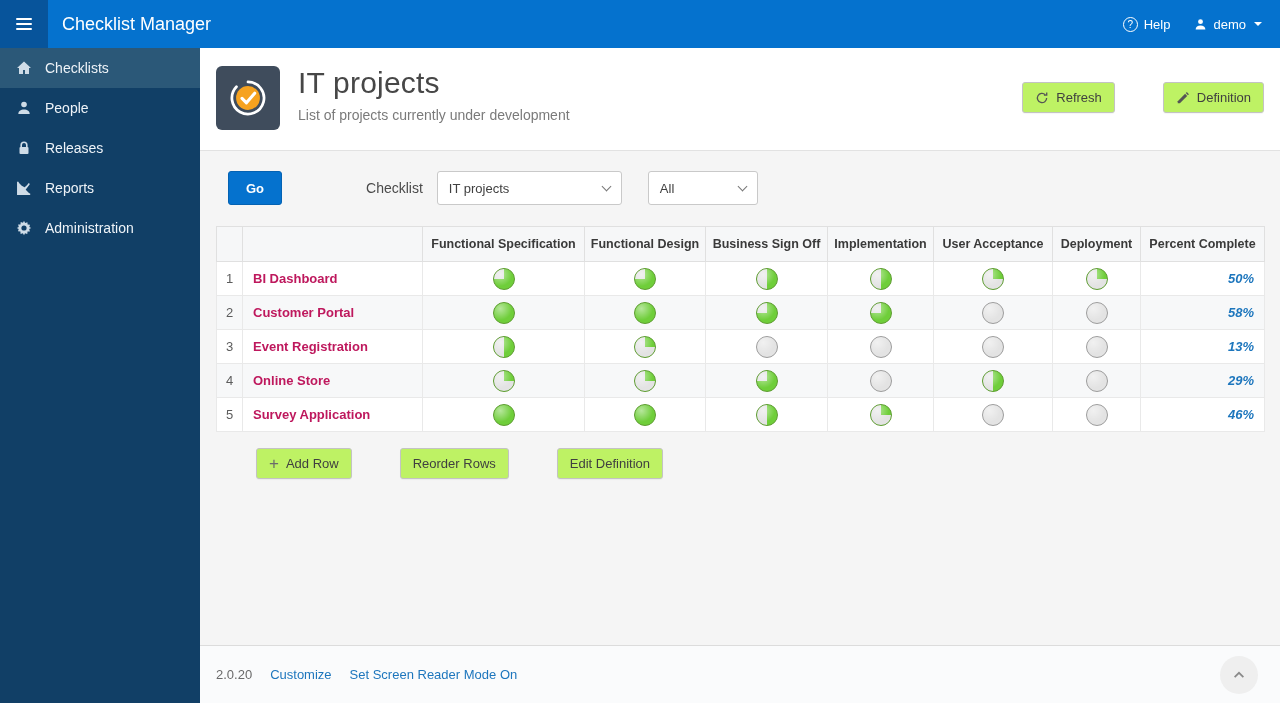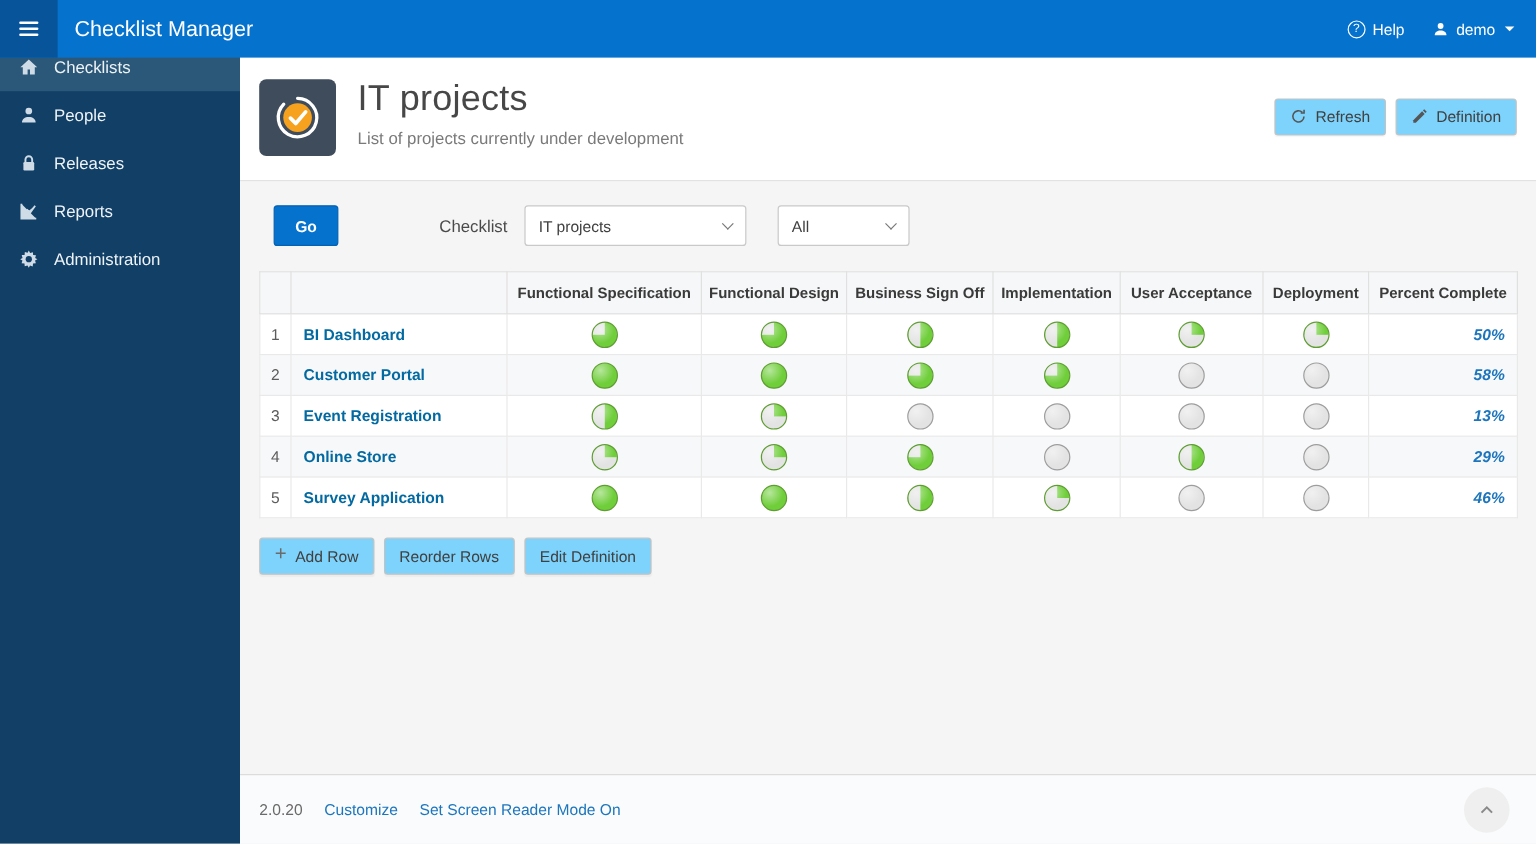--- a/index.html
+++ b/index.html
@@ -12,35 +12,35 @@
   .hamburger { width:48px; height:48px; background:#07549b; display:flex; flex-direction:column; align-items:center; justify-content:center; gap:3px; cursor:pointer; }
   .hamburger span { display:block; width:16px; height:2px; background:#fff; border-radius:1px; }
   .app-title { font-size:18px; font-weight:400; margin-left:14px; }
   .topbar-right { margin-left:auto; display:flex; align-items:center; gap:24px; padding-right:18px; font-size:13px; }
   .tb-item { display:flex; align-items:center; gap:6px; cursor:pointer; }
   .q-circle { width:15px; height:15px; border:1px solid #fff; border-radius:50%; font-size:10px; display:flex; align-items:center; justify-content:center; }
   .caret { width:0; height:0; border-left:4px solid transparent; border-right:4px solid transparent; border-top:4px solid #fff; margin-left:2px; }
   .user-icon svg { width:13px; height:13px; fill:#fff; display:block; }
 
   
-  .sidebar { position:absolute; top:36px; left:0; bottom:0; width:200px; background:#113f66; }
+  .sidebar { position:absolute; top:48px; left:0; bottom:0; width:200px; background:#113f66; }
   .nav-item { height:40px; display:flex; align-items:center; gap:13px; padding:0 16px; color:#eef3f8; font-size:14px; cursor:pointer; }
   .nav-item.active { background:#2b5878; }
   .nav-icon { width:16px; height:16px; display:flex; }
   .nav-icon svg { width:16px; height:16px; fill:#cfdce7; color:#cfdce7; }
 
   
   .main { position:absolute; top:48px; left:200px; right:0; bottom:0; display:flex; flex-direction:column; background:#f5f5f5; }
   .page-header { background:#fff; border-bottom:1px solid #e2e2e2; padding:18px 16px 20px 16px; display:flex; align-items:flex-start; }
   .page-icon { width:64px; height:64px; border-radius:6px; background:#3f4c5c; display:flex; align-items:center; justify-content:center; flex:none; }
   .page-titles { margin-left:18px; }
   .page-title { font-size:30px; font-weight:400; color:#474747; letter-spacing:.2px; }
   .page-subtitle { font-size:14px; color:#7a7a7a; margin-top:7px; }
   .header-buttons { margin-left:auto; display:flex; gap:8px; margin-top:16px; }
-  .btn { display:inline-flex; gap:7px; background:#7dd3fc; border:1px solid #c3c3c3; border-radius:3px; padding:7px 12px; font-size:13px; color:#404040; cursor:pointer; box-shadow:0 1px 1px rgba(0,0,0,.04); }
+  .btn { display:inline-flex; align-items:center; gap:7px; background:#bef264; border:1px solid #c3c3c3; border-radius:3px; padding:7px 12px; font-size:13px; color:#404040; cursor:pointer; box-shadow:0 1px 1px rgba(0,0,0,.04);margin-left:40px; }
   .btn svg { width:14px; height:14px; }
 
   
   .content { flex:1; padding:20px 16px 0 16px; }
   .toolbar { display:flex; align-items:center; }
   .search-box { position:relative; width:255px; }
   .search-box input { width:100%; height:34px; border:1px solid #c9c9c9; border-radius:3px; padding:0 10px 0 31px; font-size:13px; color:#404040; background:#fff; font-family:"Liberation Sans",sans-serif; }
   .search-box input::placeholder { color:#8d8d8d; }
   .search-icon { position:absolute; left:9px; top:9px; width:15px; height:15px; }
   .go-btn { height:34px; margin-left:12px; background:#0572ce; color:#fff; border:1px solid #0462b3; border-radius:3px; padding:0 17px; font-size:13px; font-weight:bold; cursor:pointer; font-family:"Liberation Sans",sans-serif; }
@@ -53,21 +53,21 @@
   
   .table-wrap { margin-top:21px; }
   table { border-collapse:collapse; table-layout:fixed; width:1048px; background:#fff; border:1px solid #d2d2d2; }
   col.c-num{width:26px} col.c-name{width:180px} col.c1{width:162px} col.c2{width:121px} col.c3{width:122px} col.c4{width:106px} col.c5{width:119px} col.c6{width:88px} col.c-pct{width:124px}
   th { font-size:12.5px; font-weight:bold; color:#3a3a3a; padding:10px 4px; border:1px solid #e0e0e0; text-align:center; background:#f6f7f8; }
   td { border:1px solid #e9e9e9; height:34px; text-align:center; font-size:13px; color:#555; padding:2px 4px; }
   tr.even td { background:#f7f8f9; }
   tr.odd td { background:#fff; }
   .num-cell { color:#5c5c5c; }
   .name-cell { text-align:left; padding-left:10px; }
-  .name-link { color:#0369a1; font-weight:bold; text-decoration:none; cursor:pointer; }
+  .name-link { color:#be185d; font-weight:bold; text-decoration:none; cursor:pointer; }
   .pct-cell { text-align:right; padding-right:10px; color:#1d76bd; font-weight:bold;font-style:italic; }
   .pie { width:22px; height:22px; border-radius:50%; margin:0 auto; position:relative; }
   .pie::after { content:""; position:absolute; inset:0; border-radius:50%; background:radial-gradient(circle at 32% 28%, rgba(255,255,255,.5), rgba(255,255,255,0) 58%); }
   tr.totals td { background:#fff; font-weight:bold; color:#474747; border-top:1px solid #cfcfcf; }
 
   
   .actions { display:flex; gap:8px; margin-top:16px; }
   .plus { font-size:17px; color:#6b6b6b; line-height:12px; font-weight:400; }
 
   

